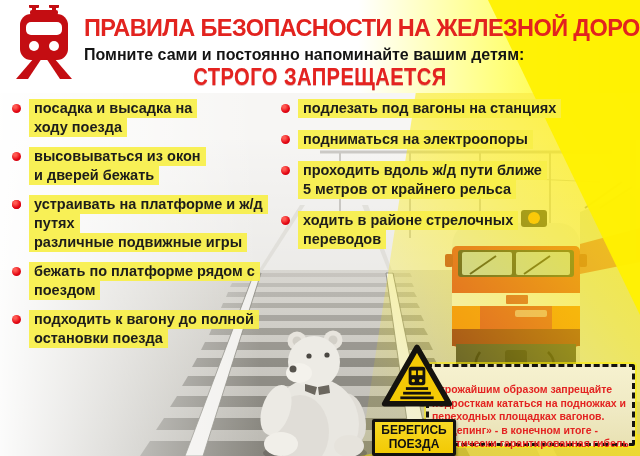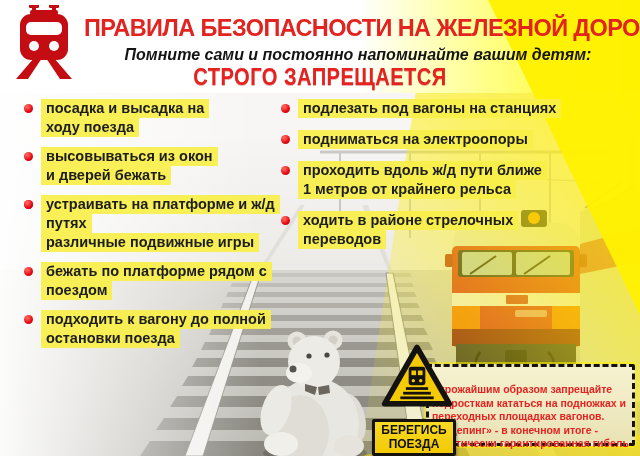--- a/index.html
+++ b/index.html
@@ -11,33 +11,33 @@
 
   
   .hdr-icon{position:absolute;left:12px;top:5px;width:64px;height:74px;z-index:2;}
   .hdr-title{
     position:absolute;left:84px;right:8px;top:15px;z-index:2;
     text-align:center;font-size:23.5px;font-weight:bold;letter-spacing:-0.6px;
     color:#e2231f;white-space:nowrap;
   }
   .hdr-sub{
     position:absolute;left:84px;right:8px;top:46px;z-index:2;
-    text-align:center;font-size:16px;font-weight:bold;font-style:italic;color:#141414;
+    text-align:left;font-size:16px;font-weight:bold;color:#141414;
     white-space:nowrap;
   }
   .hdr-banner{
     position:absolute;left:0;right:0;top:63px;z-index:2;
     text-align:center;font-size:24px;font-weight:800;color:#e42320;
     transform:scaleX(0.84);transform-origin:50% 50%;letter-spacing:0.5px;
     text-shadow:0 1px 0 rgba(180,30,30,.35);white-space:nowrap;
   }
 
   
   .col{position:absolute;top:99px;z-index:2;list-style:none;margin:0;padding:0;}
-  .col-left{left:22px;width:285px;}
+  .col-left{left:10px;width:285px;}
   .col-right{left:279px;width:302px;}
   .col li{position:relative;padding-left:19px;margin-bottom:10px;}
   .col-right li{margin-bottom:12px;}
   .bullet{
     position:absolute;left:2px;top:5px;width:9px;height:9px;border-radius:50%;
     background:radial-gradient(circle at 35% 30%, #ff5a52 15%, #e30613 60%, #b50010 100%);
   }
   .item-text{
     display:inline;white-space:pre-line;
     font-size:14.5px;line-height:19px;font-weight:bold;color:#1d1d1b;
@@ -220,21 +220,21 @@
 различные подвижные игры</span></li>
     <li><span class="bullet"></span><span class="item-text">бежать по платформе рядом с поездом</span></li>
     <li><span class="bullet"></span><span class="item-text">подходить к вагону до полной
 остановки поезда</span></li>
   </ul>
 
   <ul class="col col-right">
     <li><span class="bullet"></span><span class="item-text">подлезать под вагоны на станциях</span></li>
     <li><span class="bullet"></span><span class="item-text">подниматься на электроопоры</span></li>
     <li><span class="bullet"></span><span class="item-text">проходить вдоль ж/д пути ближе
-1 метров от крайнего рельса</span></li>
+5 метров от крайнего рельса</span></li>
     <li><span class="bullet"></span><span class="item-text">ходить в районе стрелочных
 переводов</span></li>
   </ul>
 
   <div class="notice">
     <div class="notice-text">Строжайшим образом запрещайте
 подросткам кататься на подножках и
 переходных площадках вагонов.
 «Зацепинг» - в конечном итоге -
 практически гарантированная гибель</div>

